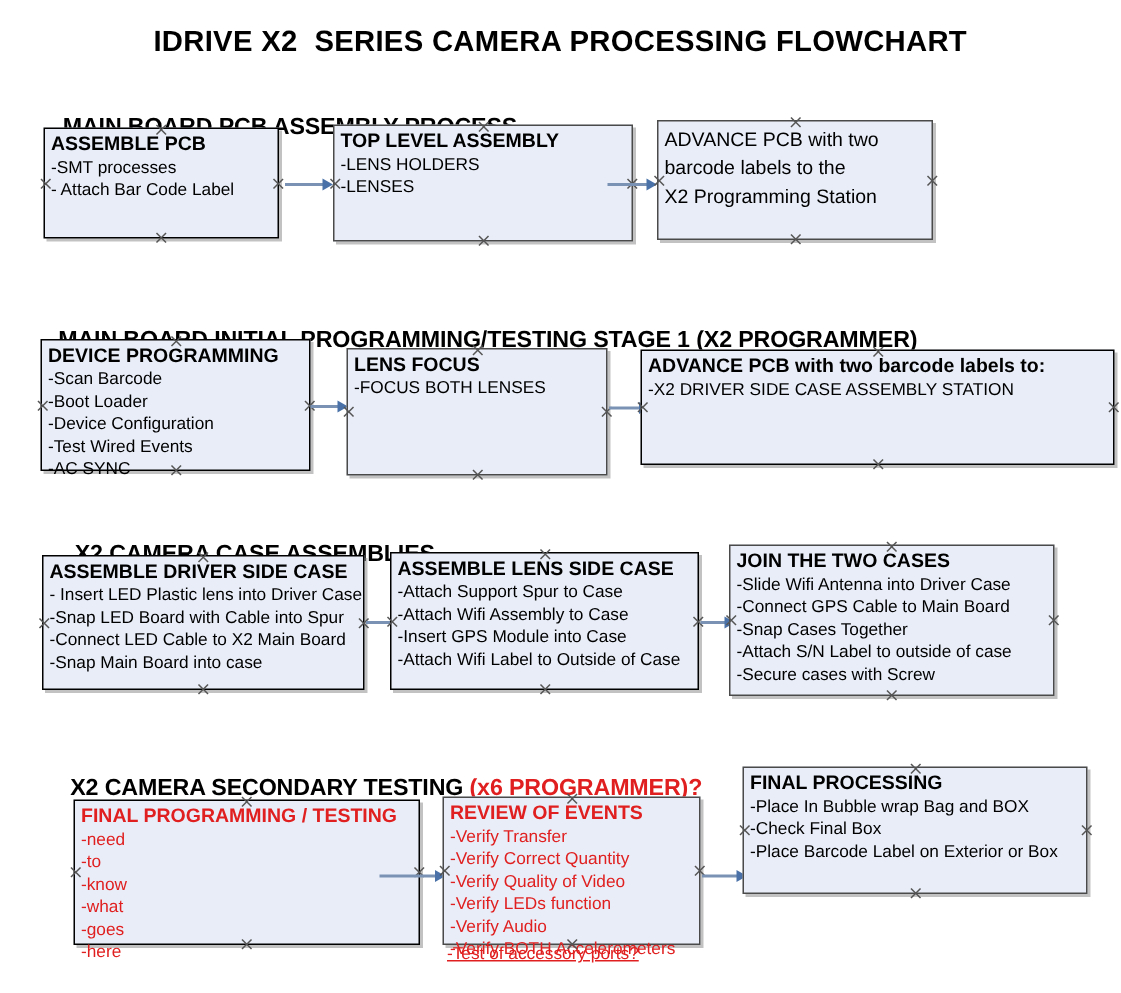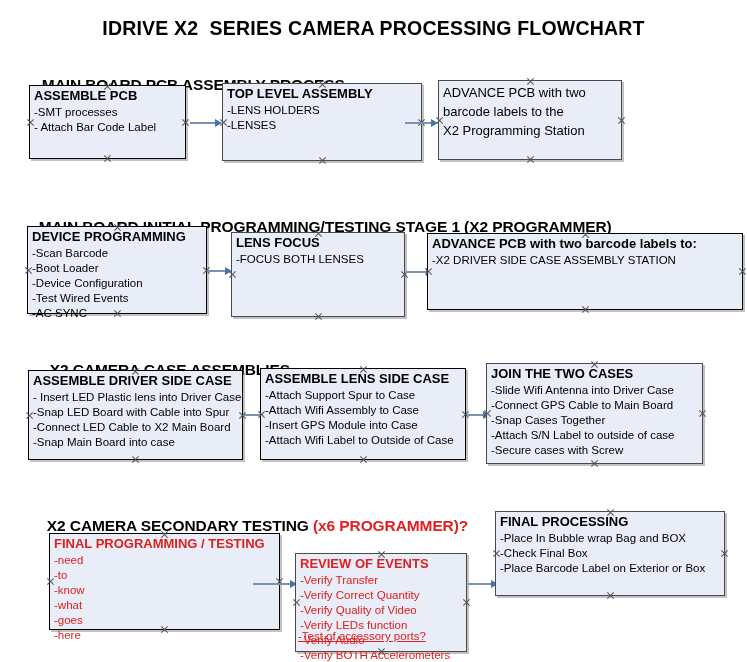--- a/index.html
+++ b/index.html
@@ -307,21 +307,21 @@
     <span class="handle" style="left:50%; top:100%;"></span>
     <span class="handle" style="left:0; top:50%;"></span>
     <span class="handle" style="left:100%; top:50%;"></span>
   </div>
 
   <div class="connector" style="left:253px; top:583px; width:44px;">
     <span class="line" style="width:38px;"></span>
     <span class="head" style="left:37px;"></span>
   </div>
 
-  <div class="node red gray-edge" style="left:295px; top:531px; width:172px; height:99px;margin-top:22px;">
+  <div class="node red gray-edge" style="left:295px; top:531px; width:172px; height:99px;">
     <div class="body">
       <div class="node-title">REVIEW OF EVENTS</div>
       <div class="node-line">-Verify Transfer</div>
       <div class="node-line">-Verify Correct Quantity</div>
       <div class="node-line">-Verify Quality of Video</div>
       <div class="node-line">-Verify LEDs function</div>
       <div class="node-line">-Verify Audio</div>
       <div class="node-line">-Verify BOTH Accelerometers</div>
     </div>
     <span class="handle" style="left:50%; top:0;"></span>

